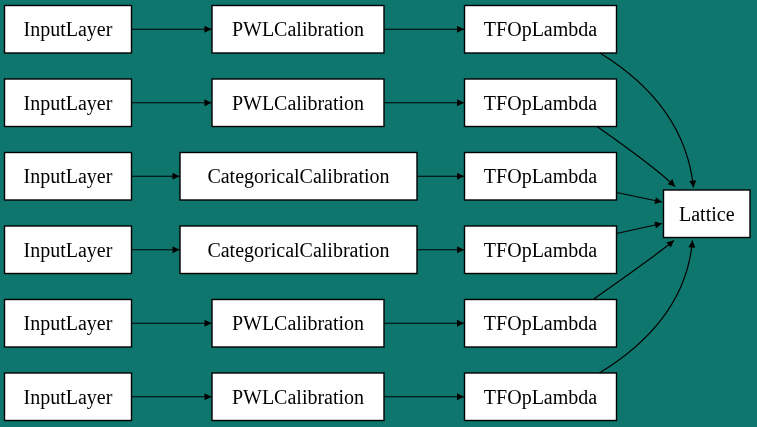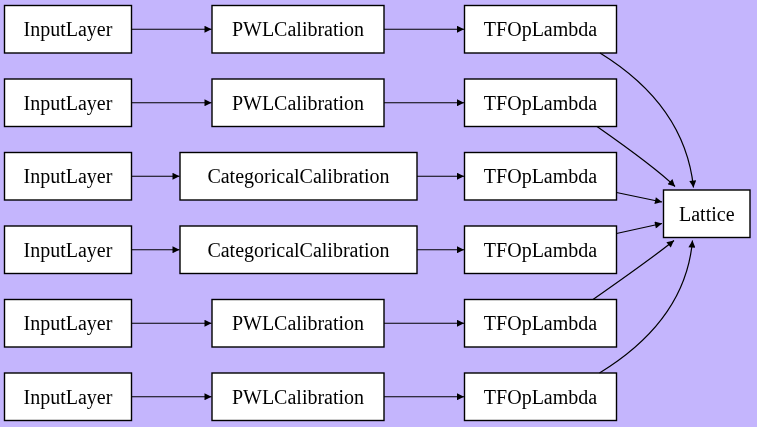--- a/index.html
+++ b/index.html
@@ -8,21 +8,21 @@
     background: #ffffff;
     width: 757px;
     height: 427px;
     overflow: hidden;
     font-family: "Liberation Serif", "DejaVu Serif", serif;
   }
   #diagram-wrap {
     position: relative;
     width: 757px;
     height: 427px;
-    background: #c4b5fd;
+    background: #0f766e;
   }
   svg { display: block; }
   .node-box {
     fill: #ffffff;
     stroke: #000000;
     stroke-width: 1.4;
   }
   .node-label {
     fill: #000000;
     font-family: "Liberation Serif", "DejaVu Serif", serif;

